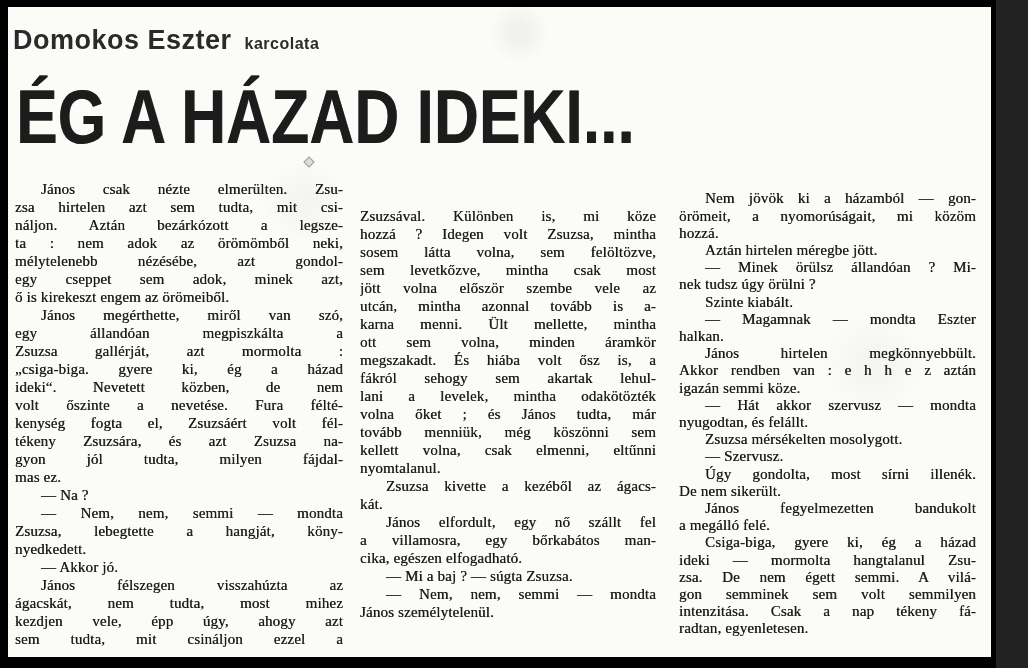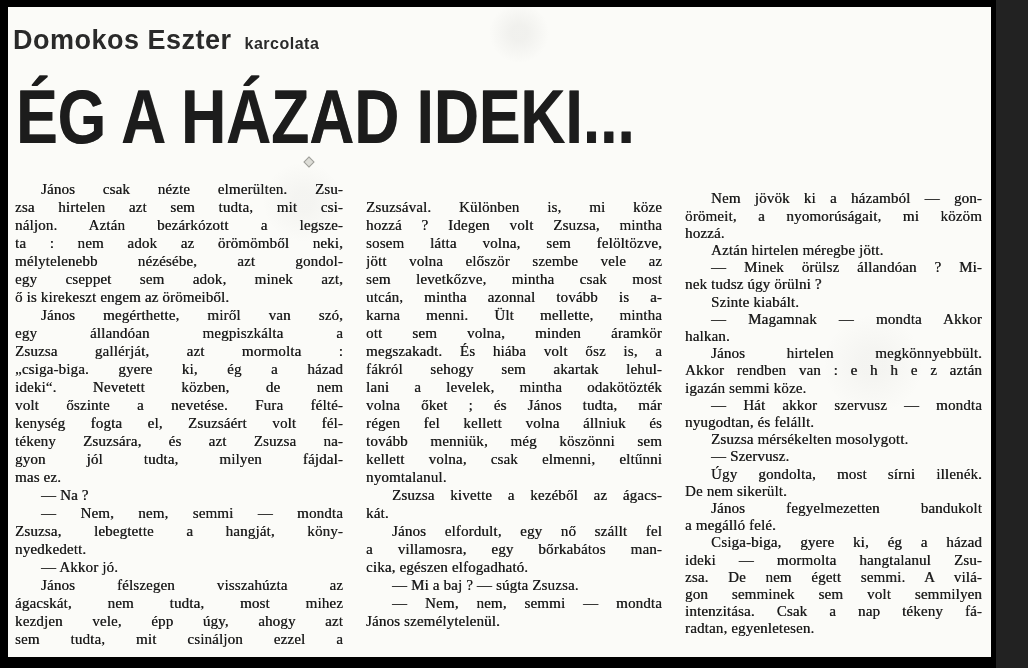--- a/index.html
+++ b/index.html
@@ -42,21 +42,21 @@
   }
   .columns{
     position:absolute;left:0;top:173px;
     display:flex;align-items:center;
     color:#1a1a1a;font-size:15px;
     letter-spacing:0.15px;
     text-shadow:0.35px 0 0 rgba(22,22,22,0.75);
   }
   .col{flex:none;}
   .col1{width:328px;margin-left:7px;line-height:18px;}
-  .col2{width:296px;margin-left:23px;line-height:18px;}
+  .col2{width:296px;margin-left:17px;line-height:18px;}
   .col3{width:297px;margin-left:23px;line-height:17.2px;}
   .line{
     text-align:justify;text-align-last:justify;text-justify:inter-word;
     overflow:hidden;white-space:nowrap;
   }
   .line.first{text-indent:26px;}
   .line.last{text-align-last:left;}
   .fold{position:absolute;left:935px;top:622px;}
 </style>
 </head>
@@ -107,30 +107,29 @@
           <div class="line">ágacskát, nem tudta, most mihez</div>
           <div class="line">kezdjen vele, épp úgy, ahogy azt</div>
           <div class="line">sem tudta, mit csináljon ezzel a</div>
         </div>
       </div>
       <div class="col col2">
         <div class="para">
           <div class="line">Zsuzsával. Különben is, mi köze</div>
           <div class="line">hozzá ? Idegen volt Zsuzsa, mintha</div>
           <div class="line">sosem látta volna, sem felöltözve,</div>
+          <div class="line">sem levetkőzve, mintha csak most</div>
           <div class="line">jött volna először szembe vele az</div>
-          <div class="line">sem levetkőzve, mintha csak most</div>
           <div class="line">utcán, mintha azonnal tovább is a-</div>
           <div class="line">karna menni. Ült mellette, mintha</div>
           <div class="line">ott sem volna, minden áramkör</div>
           <div class="line">megszakadt. És hiába volt ősz is, a</div>
           <div class="line">fákról sehogy sem akartak lehul-</div>
           <div class="line">lani a levelek, mintha odakötözték</div>
           <div class="line">volna őket ; és János tudta, már</div>
-          <div class="line">régen fel kellett volna állniuk és</div>
           <div class="line">tovább menniük, még köszönni sem</div>
           <div class="line">kellett volna, csak elmenni, eltűnni</div>
           <div class="line last">nyomtalanul.</div>
         </div>
         <div class="para">
           <div class="line first">Zsuzsa kivette a kezéből az ágacs-</div>
           <div class="line last">kát.</div>
         </div>
         <div class="para">
           <div class="line first">János elfordult, egy nő szállt fel</div>
@@ -155,21 +154,21 @@
           <div class="line first last">Aztán hirtelen méregbe jött.</div>
         </div>
         <div class="para">
           <div class="line first">— Minek örülsz állandóan ? Mi-</div>
           <div class="line last">nek tudsz úgy örülni ?</div>
         </div>
         <div class="para">
           <div class="line first last">Szinte kiabált.</div>
         </div>
         <div class="para">
-          <div class="line first">— Magamnak — mondta Akkor</div>
+          <div class="line first">— Magamnak — mondta Eszter</div>
           <div class="line last">halkan.</div>
         </div>
         <div class="para">
           <div class="line first">János hirtelen megkönnyebbült.</div>
           <div class="line">Akkor rendben van : e h h e z aztán</div>
           <div class="line last">igazán semmi köze.</div>
         </div>
         <div class="para">
           <div class="line first">— Hát akkor szervusz — mondta</div>
           <div class="line last">nyugodtan, és felállt.</div>

